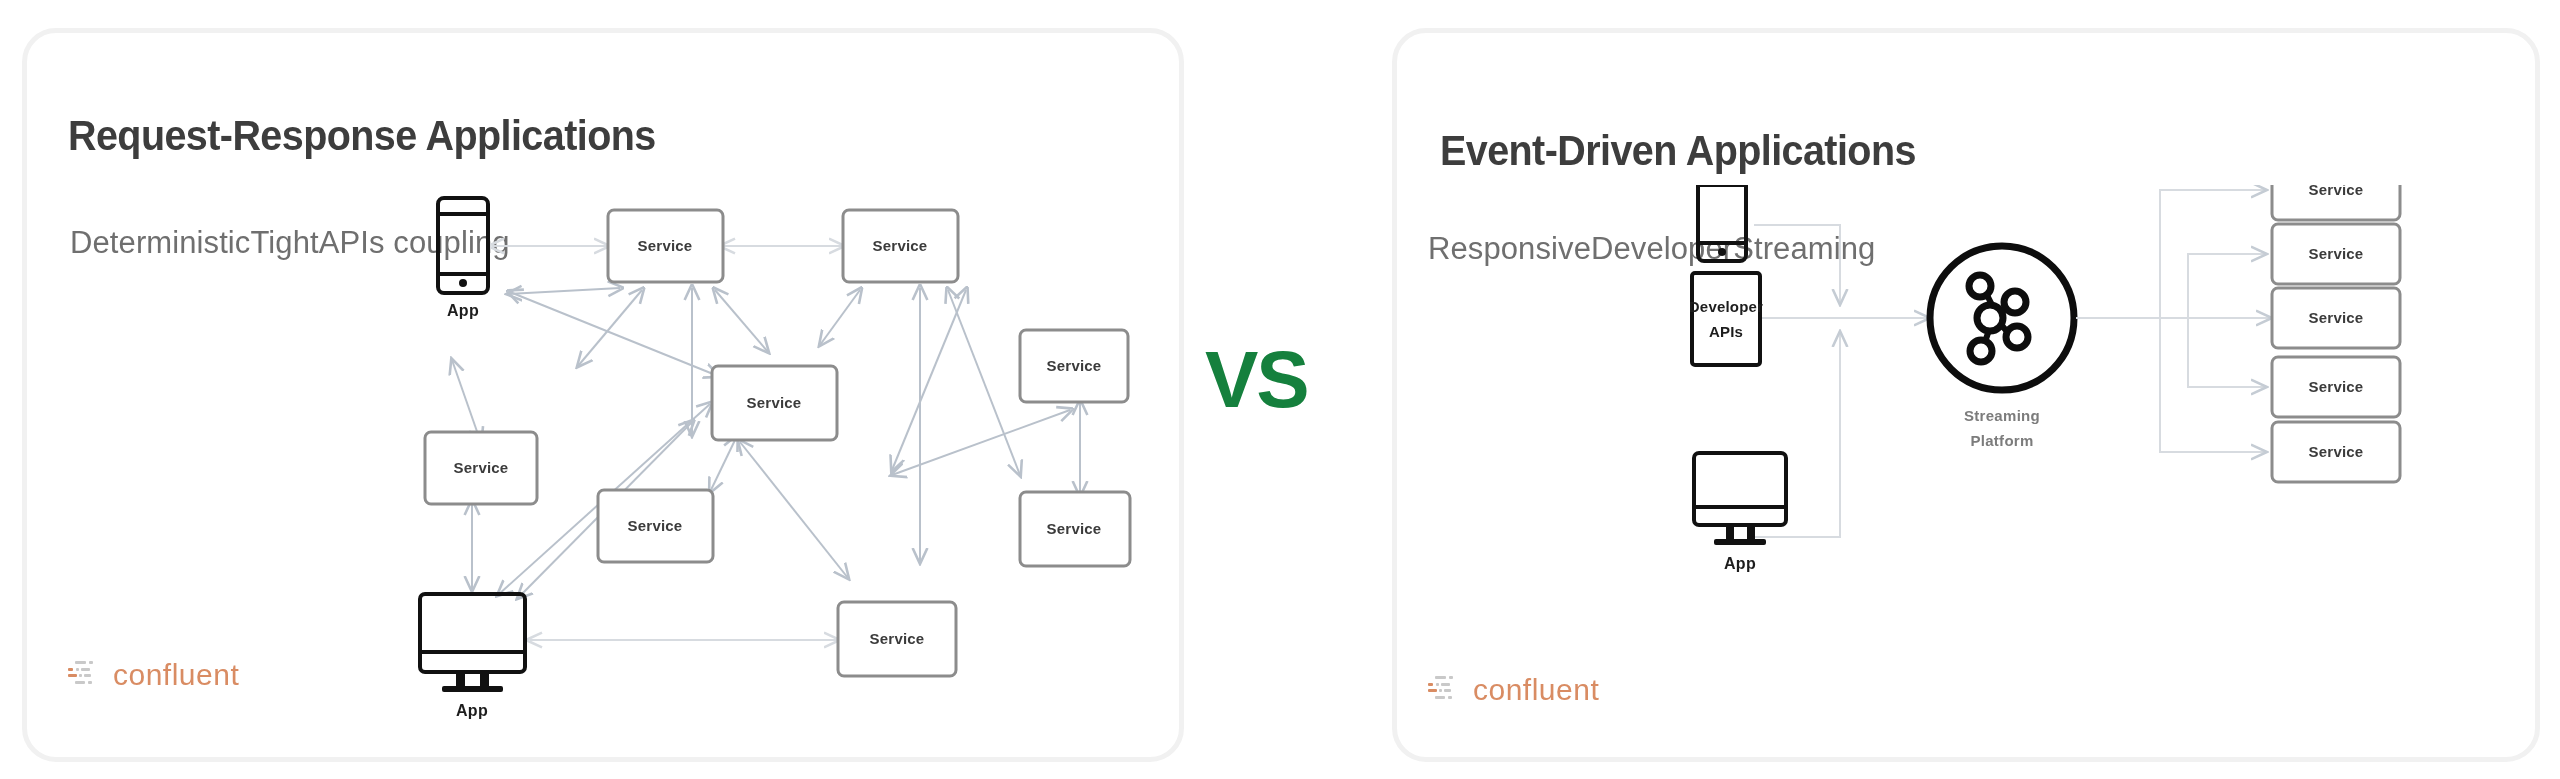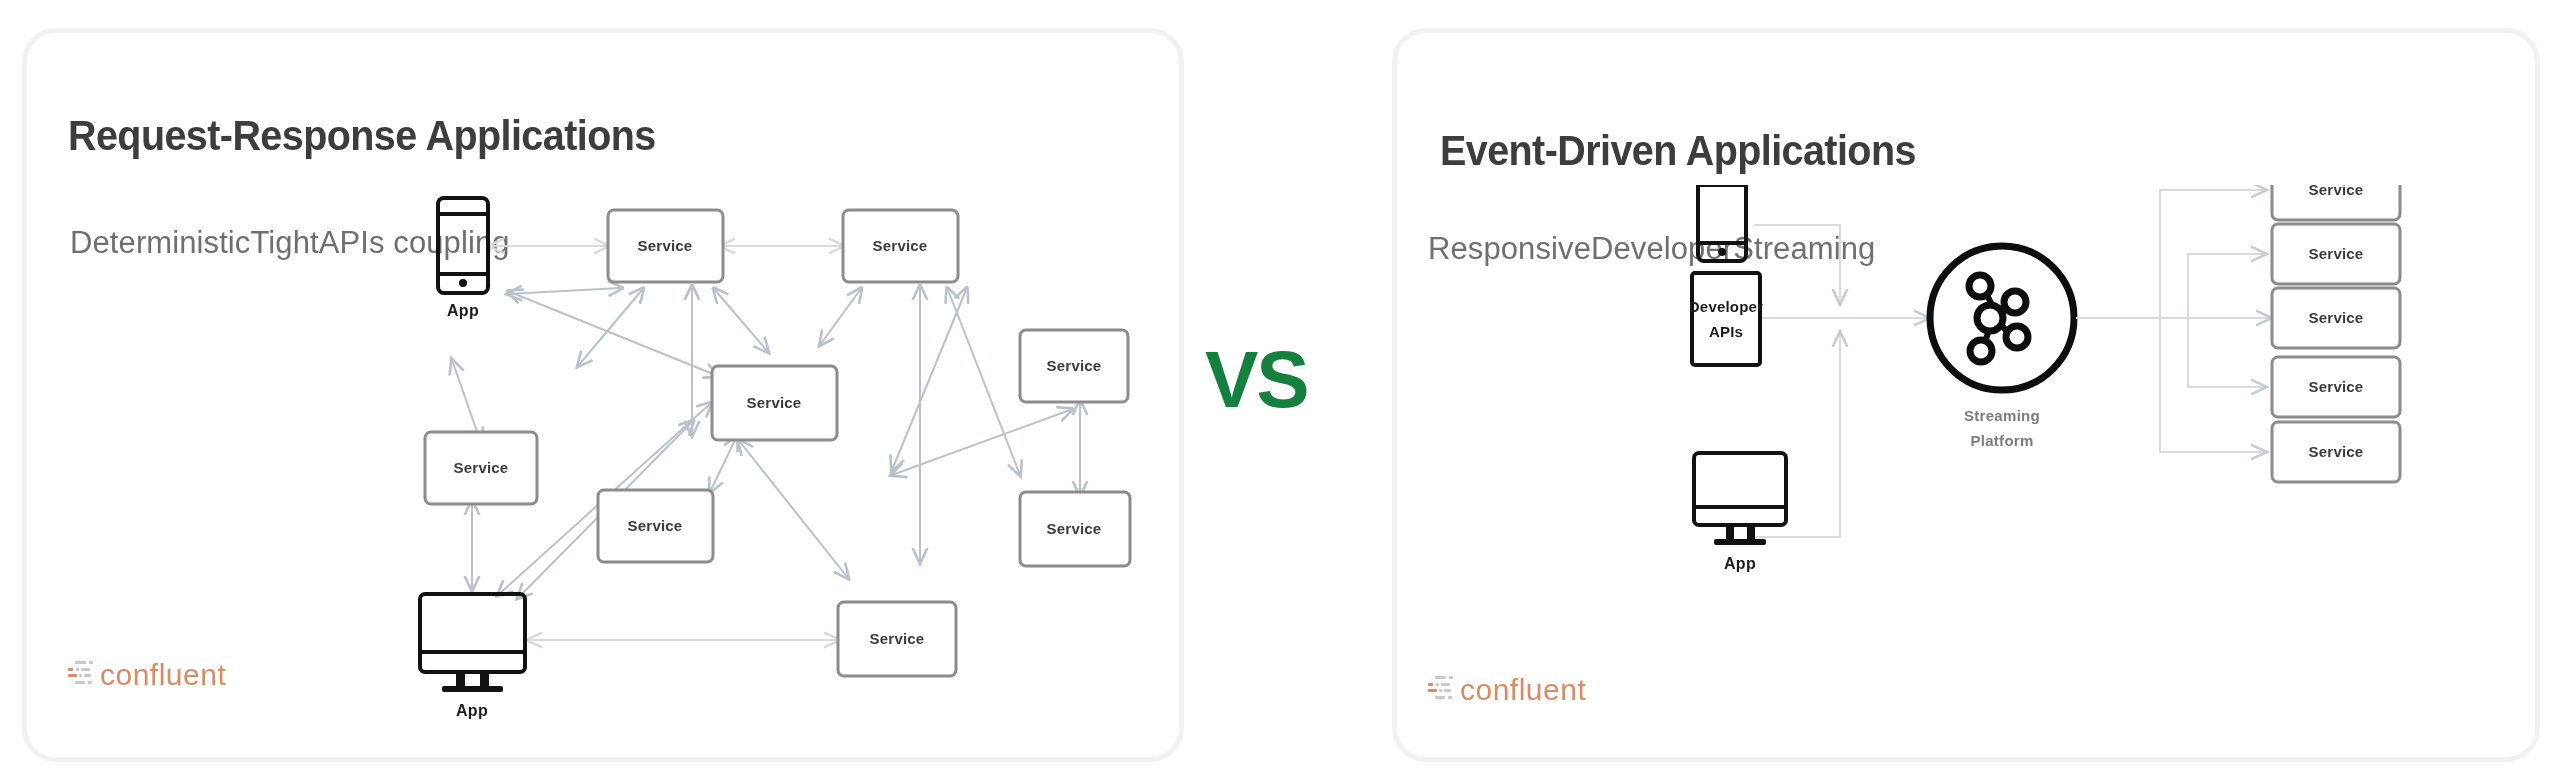--- a/index.html
+++ b/index.html
@@ -72,21 +72,21 @@
     color: #15803d;
     letter-spacing: -2px;
     line-height: 1;
   }
 
   
   .logo {
     position: absolute;
     display: flex;
     align-items: center;
-    gap: 6px;
+    gap: 19px;
   }
   #logo-left  { left: 68px;   top: 660px; }
   #logo-right { left: 1428px; top: 675px; }
 
   .logo-mark {
     position: relative;
     width: 26px;
     height: 30px;
   }
   .logo-mark i {

